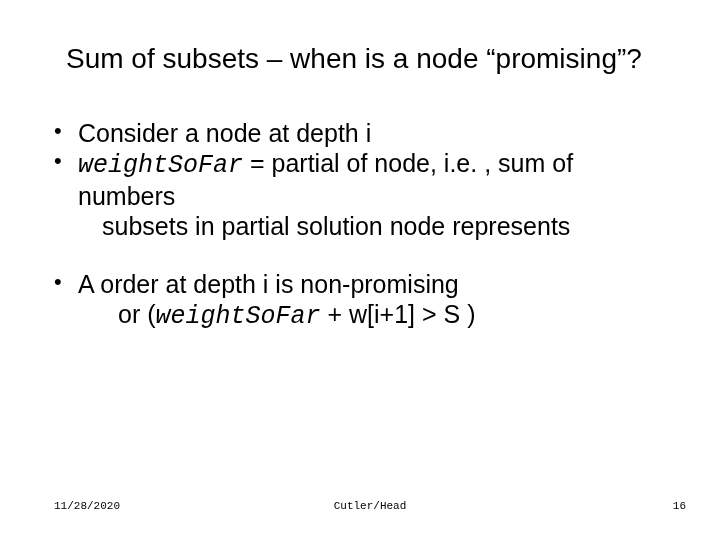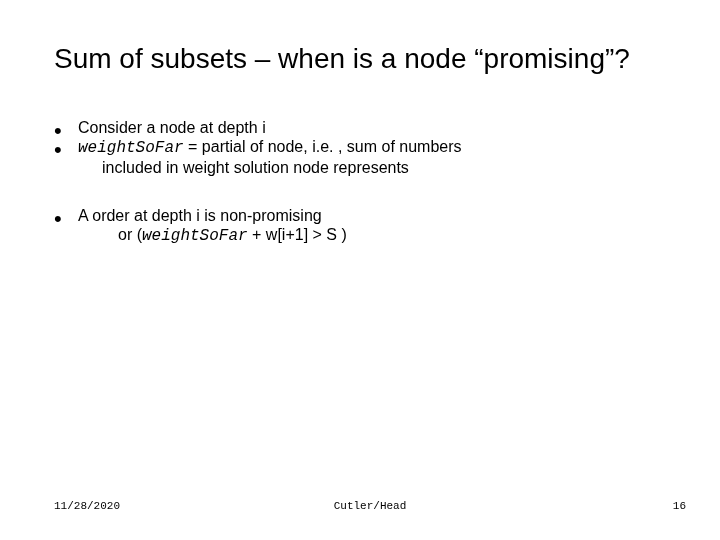--- a/index.html
+++ b/index.html
@@ -14,32 +14,32 @@
   }
   .slide {
     position: relative;
     width: 720px;
     height: 540px;
     box-sizing: border-box;
   }
   .title {
     position: absolute;
     top: 42px;
-    left: 54px;
+    left: 66px;
     right: 40px;
     font-size: 28px;
     line-height: 1.2;
     font-weight: 400;
   }
   .body {
     position: absolute;
     top: 118px;
     left: 54px;
     right: 54px;
-    font-size: 16px;
+    font-size: 25px;
     line-height: 1.2;
   }
   ul.bullets {
     list-style: none;
     margin: 0;
     padding: 0;
   }
   ul.bullets > li {
     position: relative;
     padding-left: 24px;
@@ -92,21 +92,21 @@
 
   <div class="title">Sum of subsets – when is a node “promising”?</div>
 
   <div class="body">
     <ul class="bullets">
       <li>
         <span>Consider a node at depth i</span>
       </li>
       <li>
         <span class="italic">weightSoFar</span><span> = partial of node, i.e. , sum of numbers </span>
-        <span class="indent">included in weight solution node represents</span>
+        <span class="indent">subsets in partial solution node represents</span>
       </li>
     </ul>
 
     <div class="gap"></div>
 
     <ul class="bullets">
       <li>
         <span>A order at depth i is non-promising</span>
         <span class="indent2">
           <span>or (</span><span class="italic">weightSoFar</span><span>  + w[i+1] &gt; S )</span>

